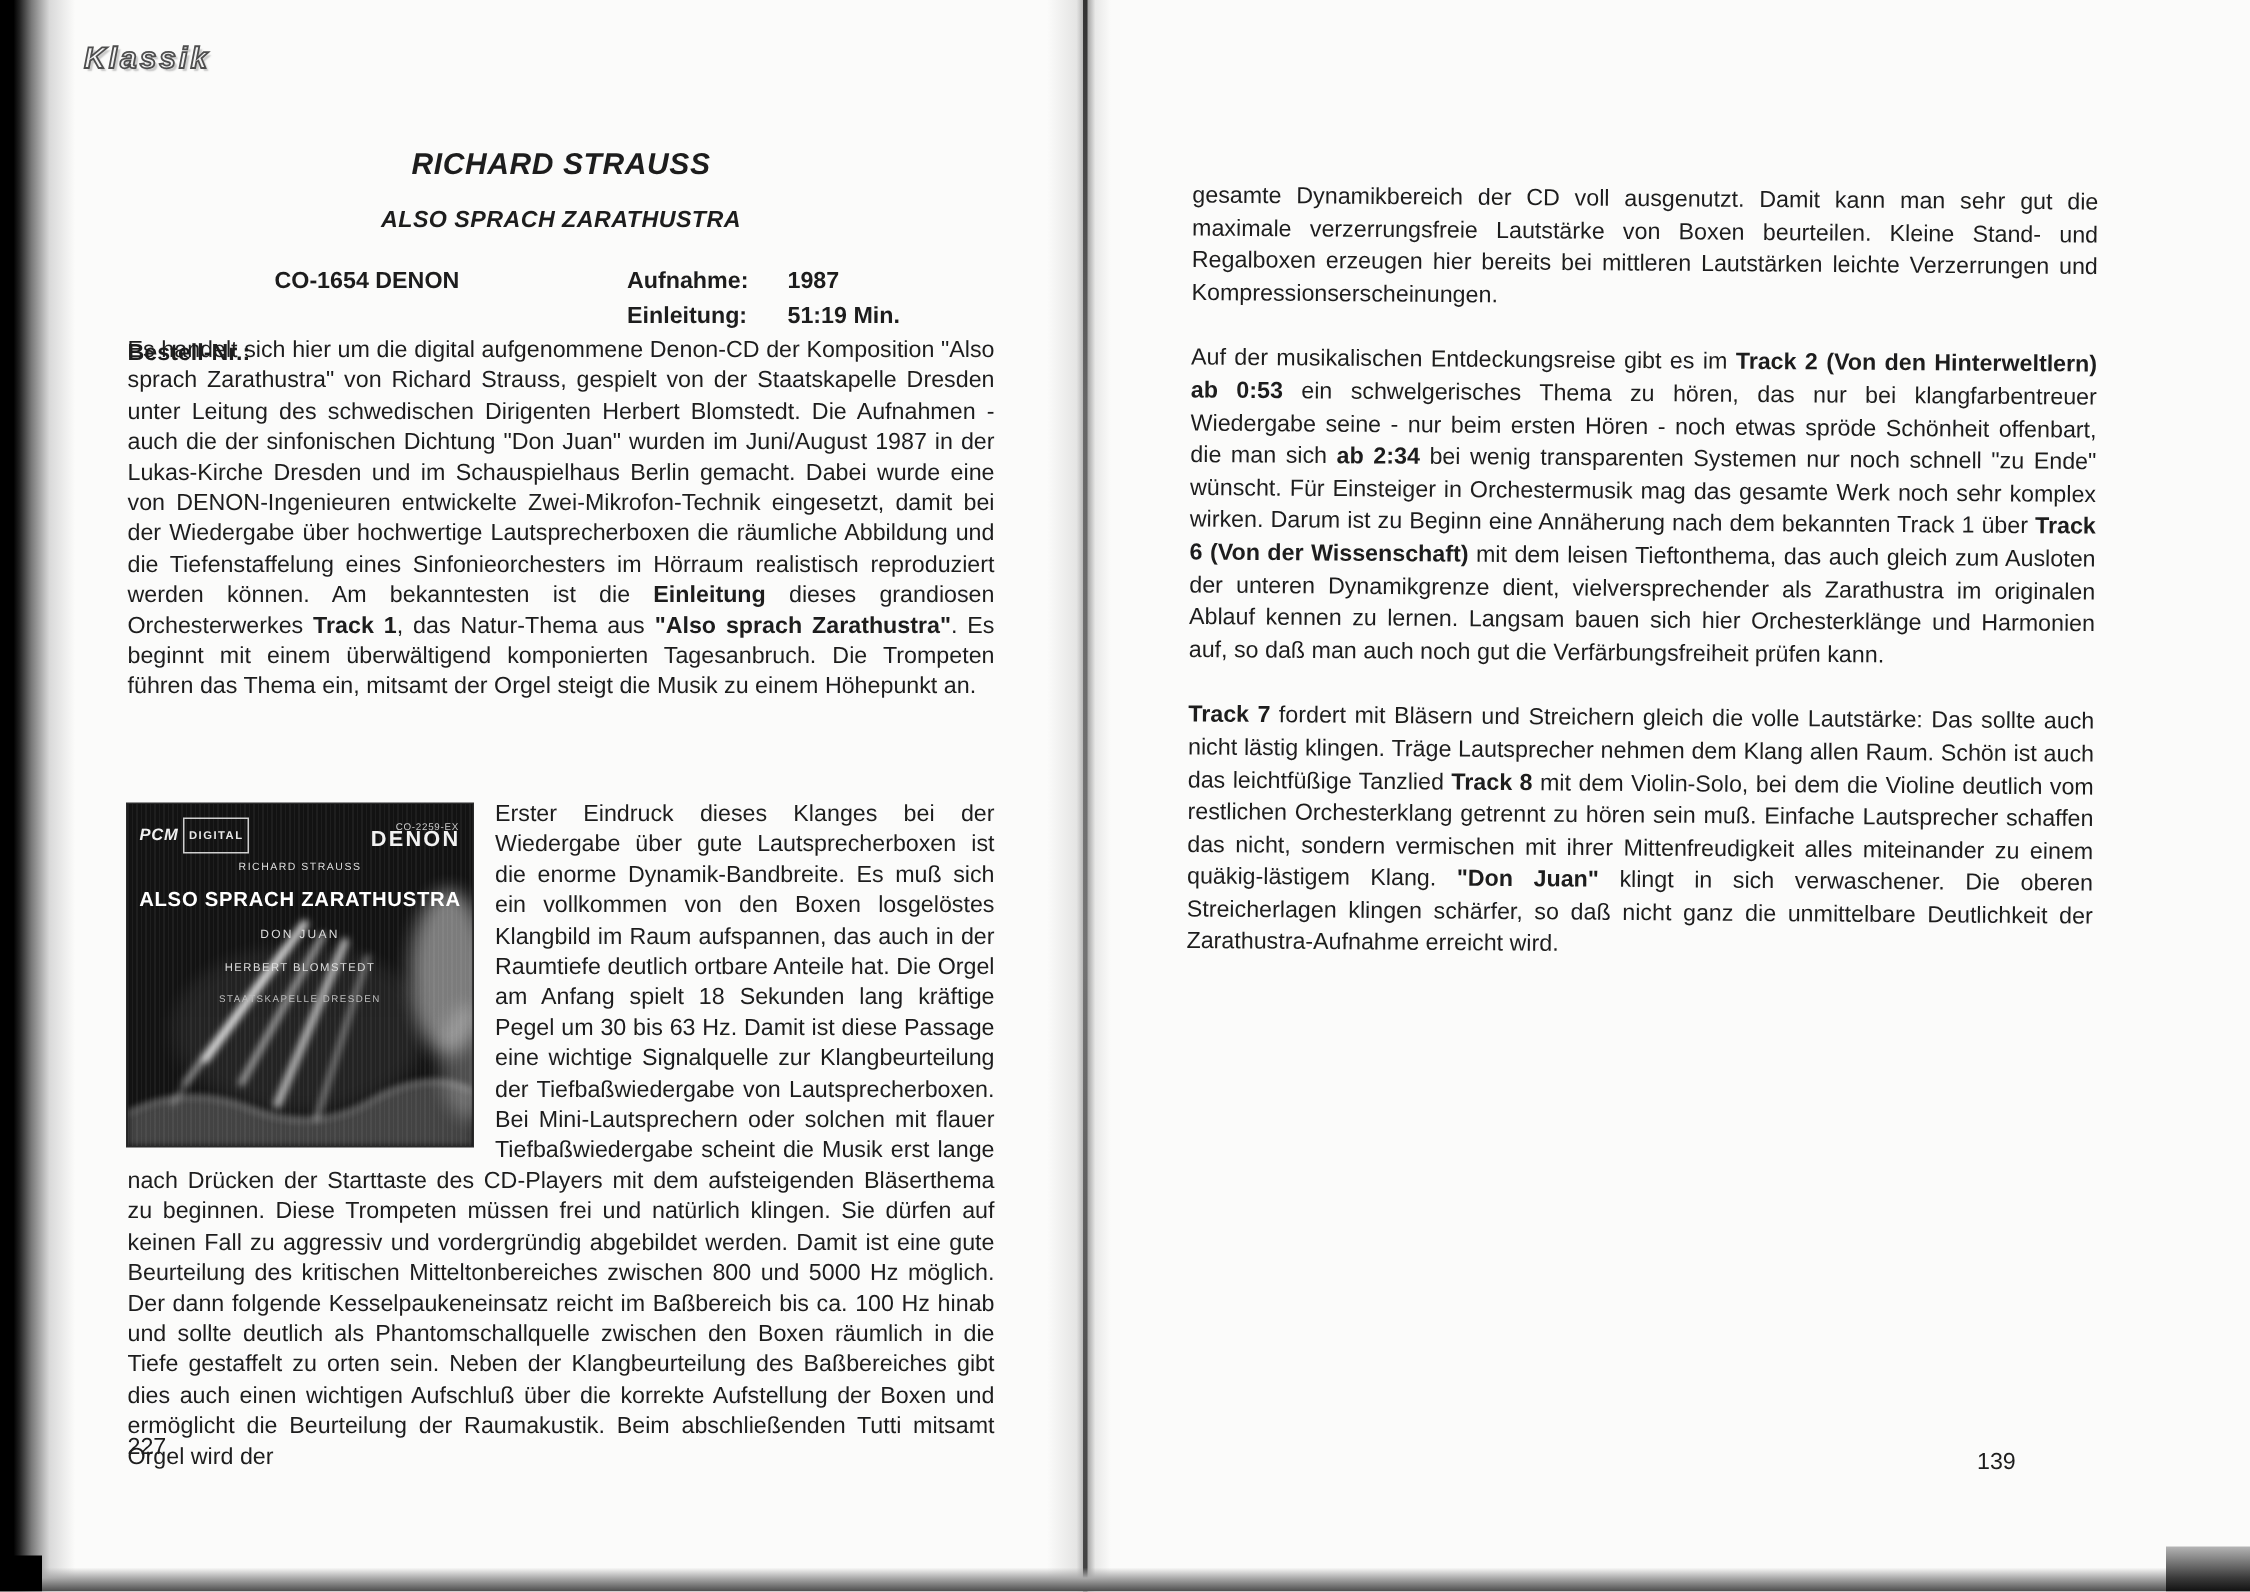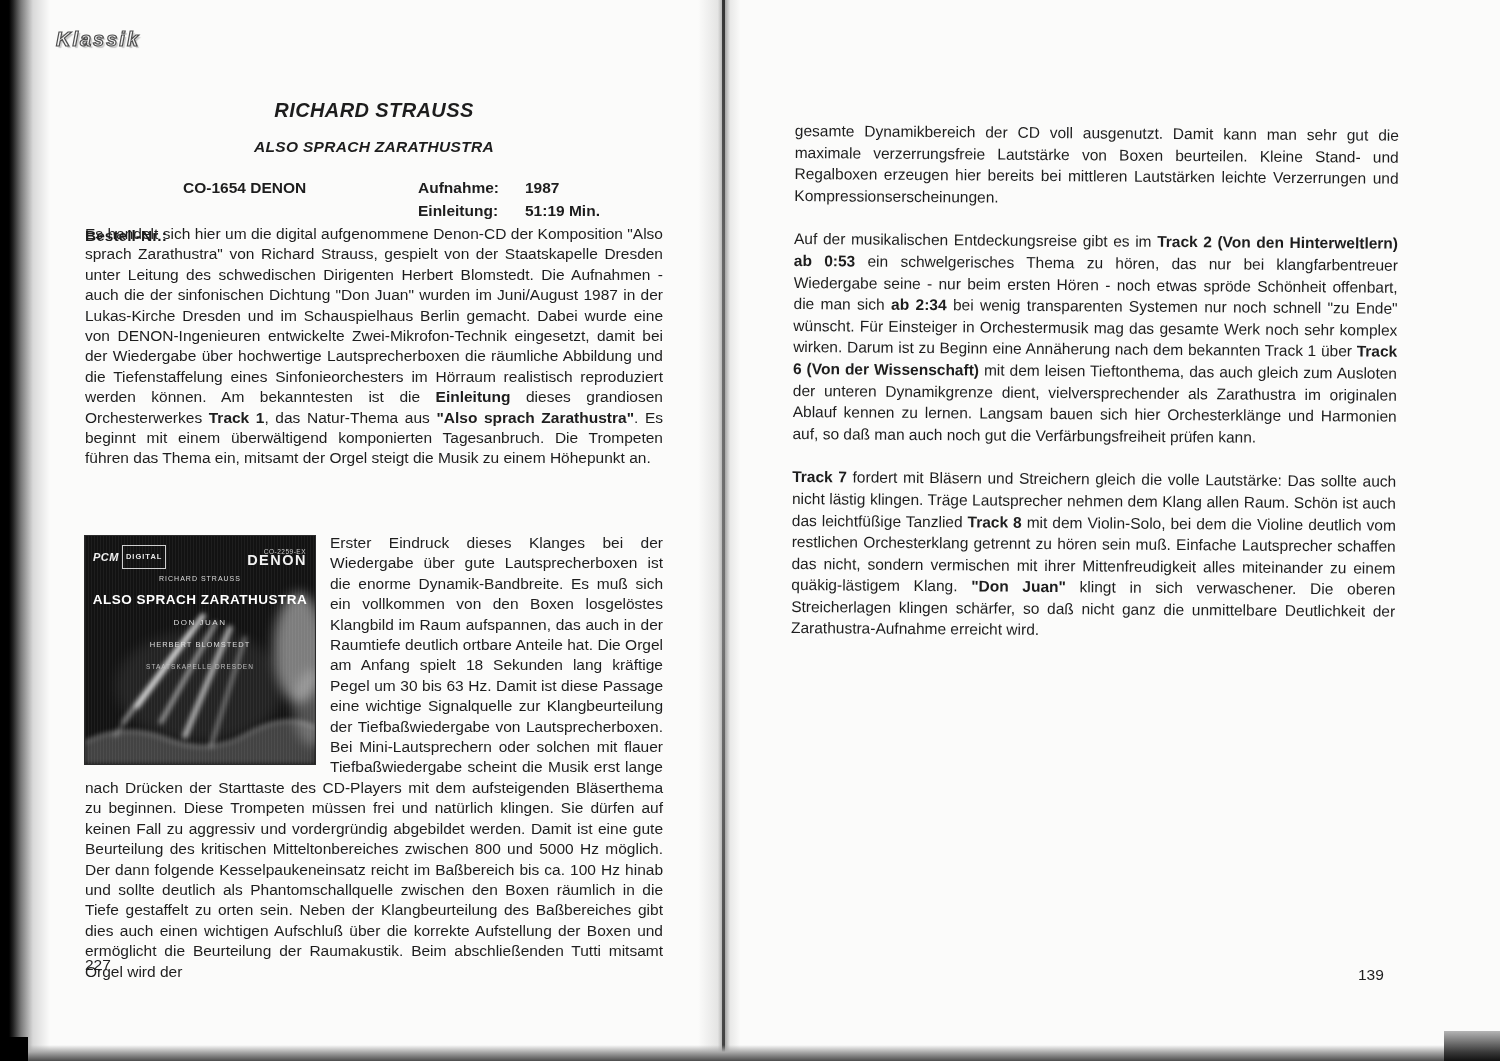--- a/index.html
+++ b/index.html
@@ -65,21 +65,21 @@
   .ct-l3{font-size:8px;margin-top:2px;letter-spacing:1.5px;}
   .ct-l4{font-size:7.5px;margin-top:2px;letter-spacing:1px;}
   .ct-l5{font-size:6.5px;margin-top:1px;color:#bdbdbd;letter-spacing:1px;}
 
   
   .rp{position:absolute;left:795px;top:120px;width:604px;
     font-size:15.5px;line-height:21.6px;text-align:justify;
     transform:rotate(.45deg);transform-origin:left top;}
   .rp p{margin:0;}
   .rp p + p{margin-top:22px;}
-  .rp-pagenum{position:absolute;left:1318px;top:966px;font-size:15.5px;margin-left:40px;}
+  .rp-pagenum{position:absolute;left:1318px;top:966px;font-size:15.5px;}
 
   b{font-weight:bold;}
 </style>
 </head>
 <body>
 
 <div class="edge-left"></div>
 <div class="gutter"></div>
 <div class="gutter-line"></div>
 <div class="edge-bottom"></div>

